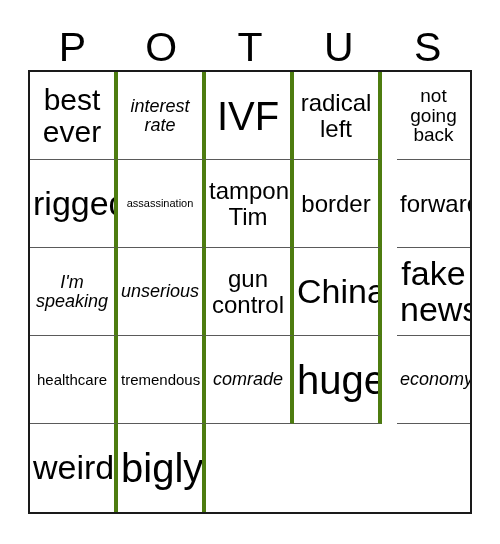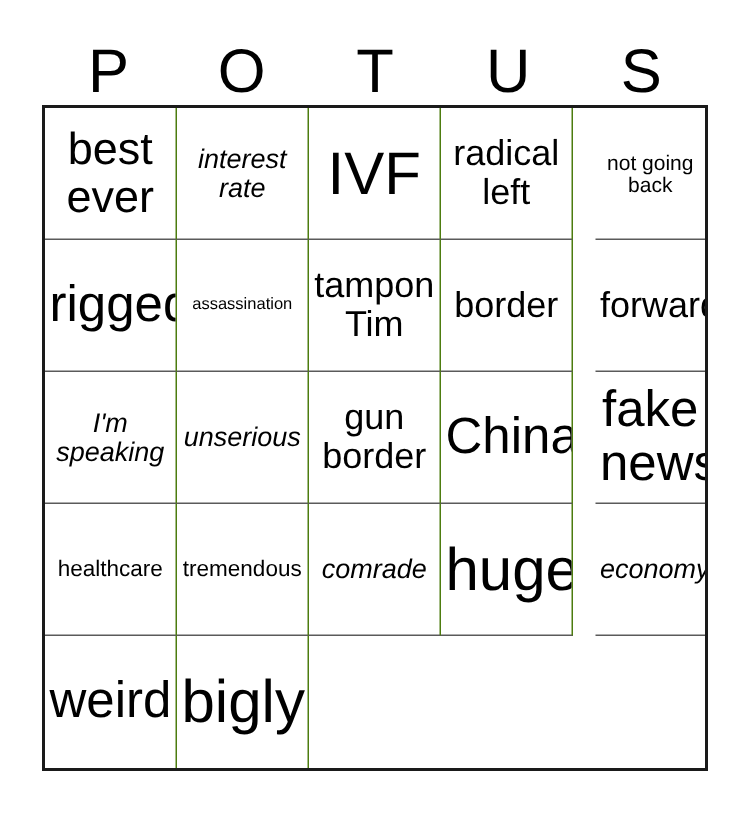--- a/index.html
+++ b/index.html
@@ -46,21 +46,21 @@
     width: 444px;
     height: 444px;
     border: 2px solid #1a1a1a;
     box-sizing: border-box;
     display: grid;
     grid-template-columns: repeat(5, 1fr);
     grid-template-rows: repeat(5, 1fr);
     background: #ffffff;
   }
   .cell {
-    border-right: 1px solid #4d7c0f;
+    border-right: 4px solid #4d7c0f;
     border-bottom: 1px solid #5a5a5a;
     box-sizing: border-box;
     display: flex;
     align-items: center;
     justify-content: center;
     text-align: center;
     padding: 1px 3px;
     overflow: hidden;
     background: #ffffff;
   }
@@ -72,21 +72,21 @@
     width: 100%;
     line-height: 1.05;
     word-break: normal;
   }
 
   
   .fs-xxl .cell-text { font-size: 40px; }
   .fs-xl  .cell-text { font-size: 34px; }
   .fs-lg  .cell-text { font-size: 30px; }
   .fs-md  .cell-text { font-size: 24px; }
-  .fs-sm  .cell-text { font-size: 14px; text-align: center; }
+  .fs-sm  .cell-text { font-size: 19px; text-align: center; }
   .fs-xs  .cell-text { font-size: 18px; font-style: italic; }
   .fs-xxs .cell-text { font-size: 15px; }
   .fs-tiny .cell-text { font-size: 11px; }
 </style>
 </head>
 <body>
 
 <div class="card">
 
   <div class="header-row">
@@ -128,21 +128,21 @@
       <div class="cell fs-md">
         <span class="cell-text">forward</span>
       </div>
       <div class="cell fs-xs">
         <span class="cell-text">I'm speaking</span>
       </div>
       <div class="cell fs-xs">
         <span class="cell-text">unserious</span>
       </div>
       <div class="cell fs-md">
-        <span class="cell-text">gun border</span>
+        <span class="cell-text">gun control</span>
       </div>
       <div class="cell fs-xl">
         <span class="cell-text">China</span>
       </div>
       <div class="cell fs-xl">
         <span class="cell-text">fake news</span>
       </div>
       <div class="cell fs-xxs">
         <span class="cell-text">healthcare</span>
       </div>

